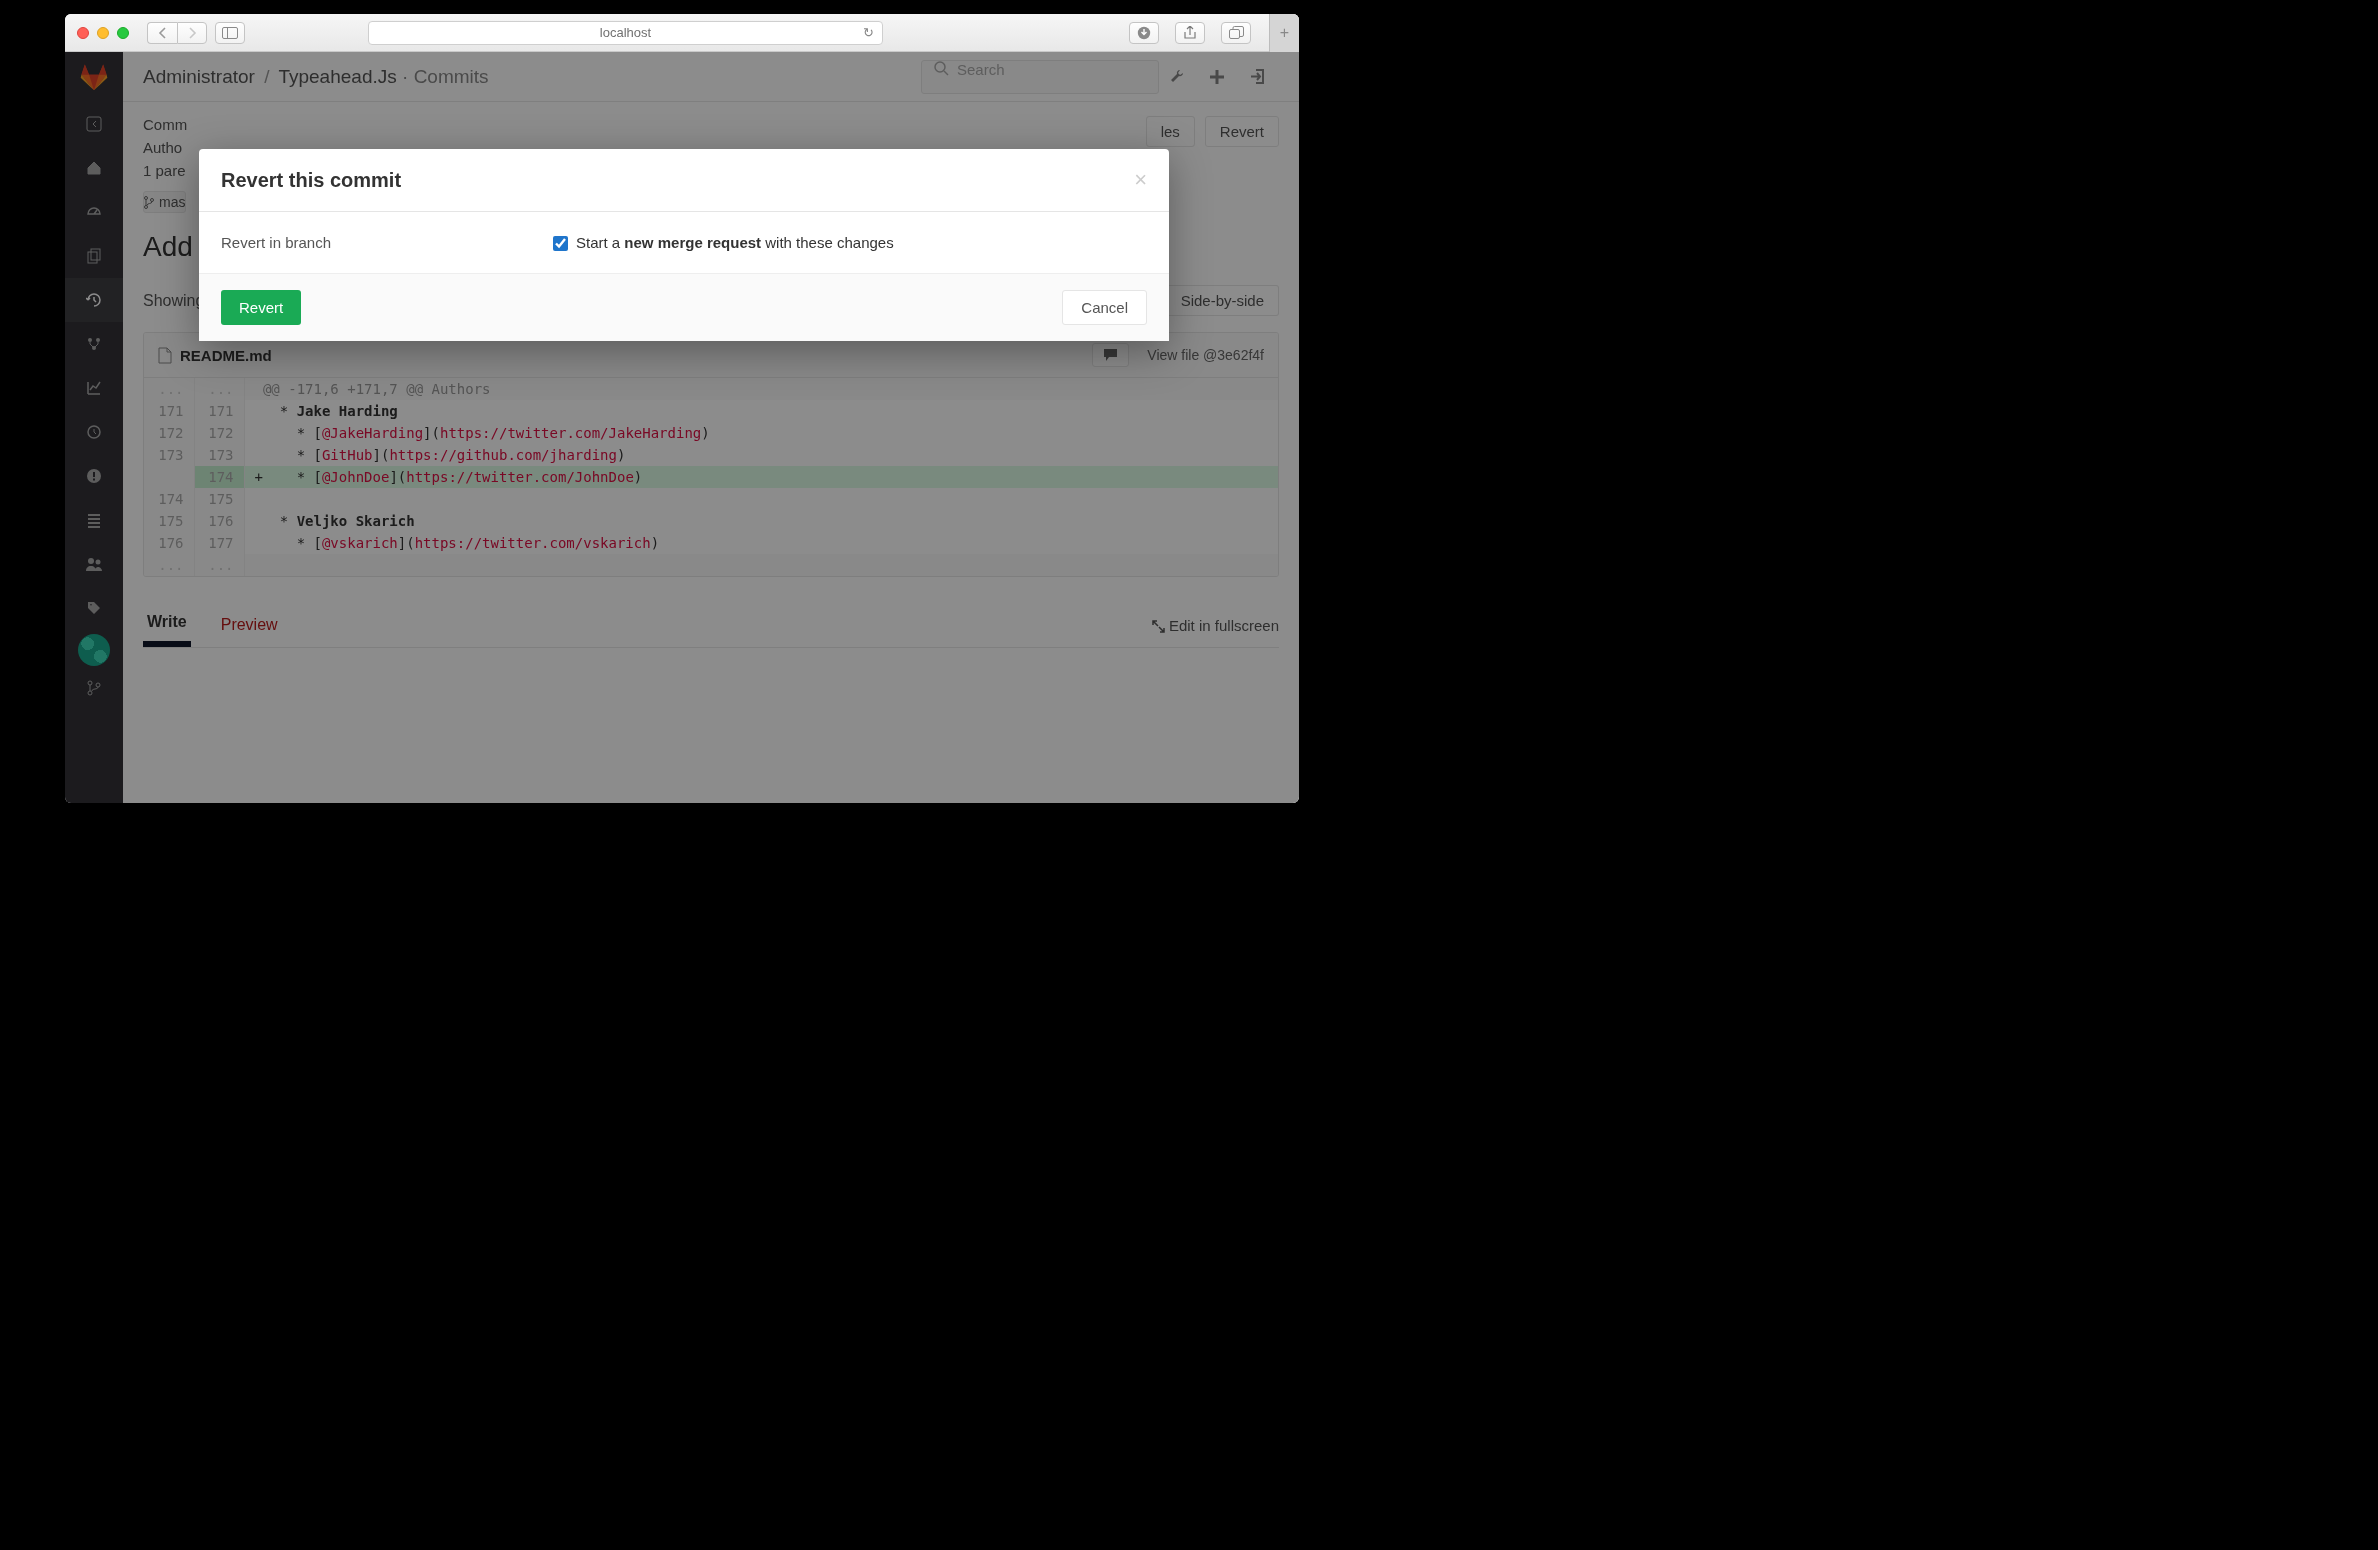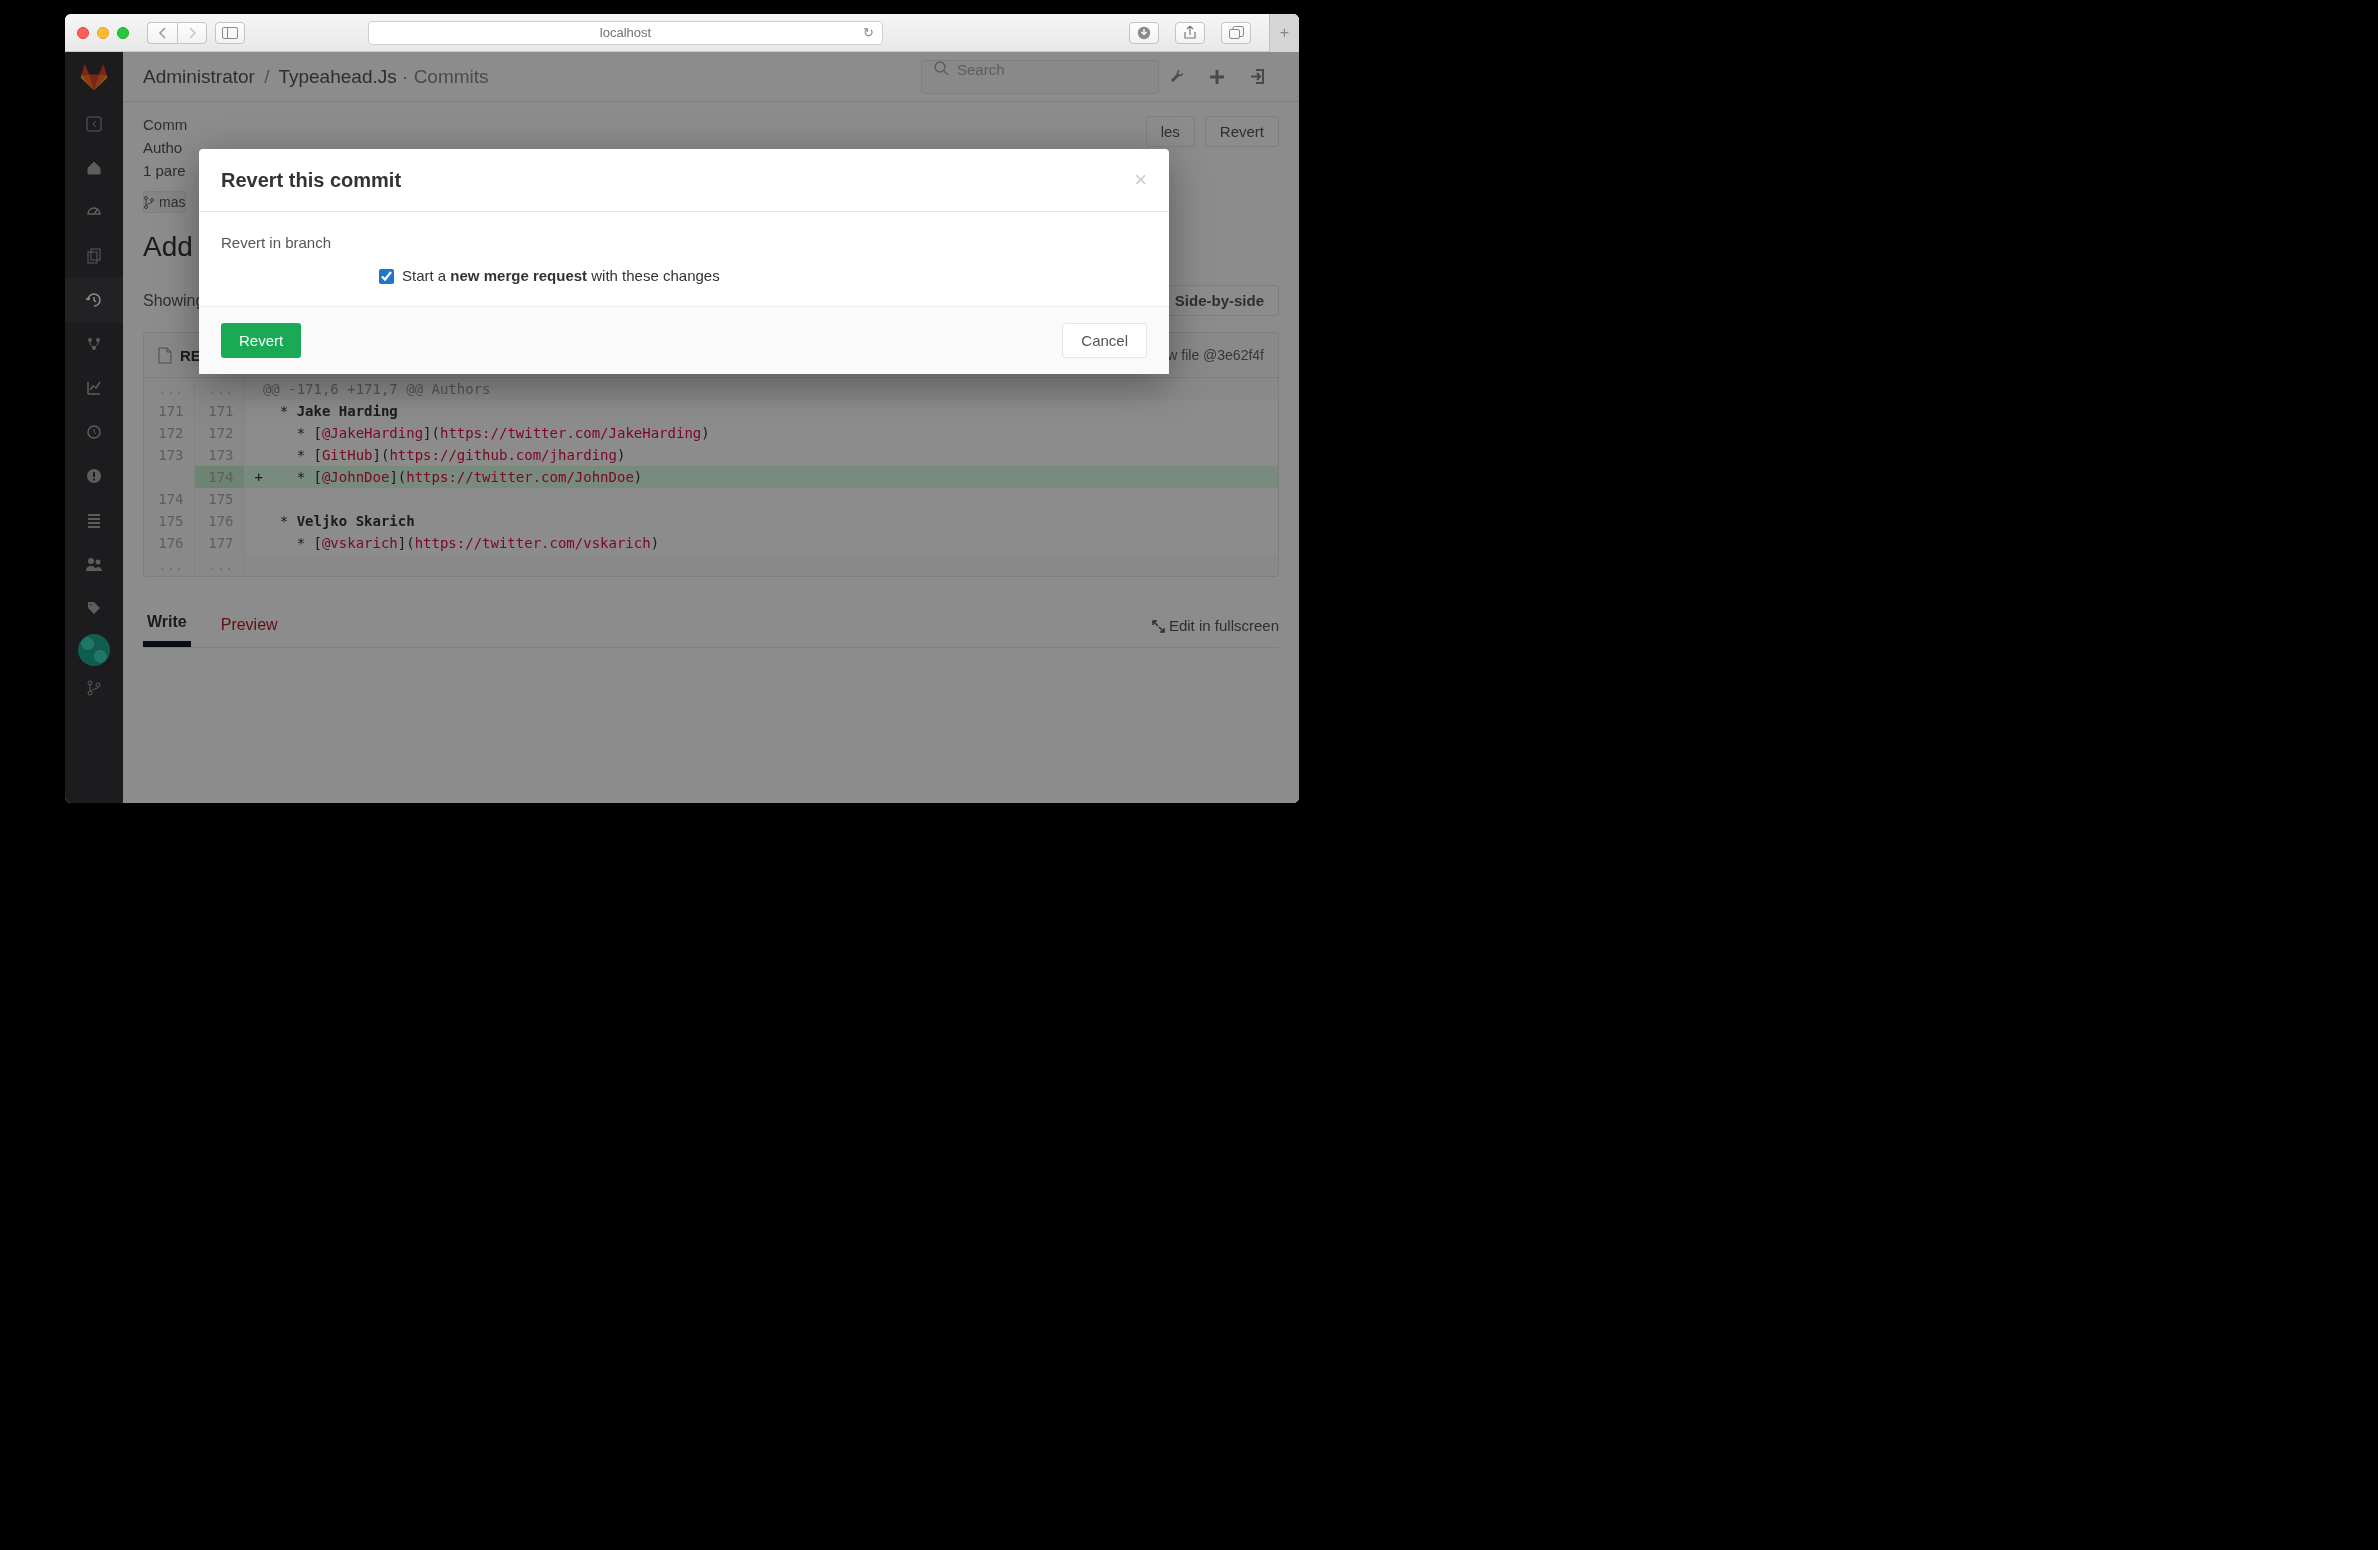--- a/index.html
+++ b/index.html
@@ -37,21 +37,21 @@
 .action-btns { display: flex; gap: 10px; }
 .btn-outline { padding: 6px 14px; border: 1px solid #e5e5e5; background: #fff; border-radius: 3px; font-size: 15px; color: #555; cursor: pointer; }
 .row-meta { font-size: 15px; color: #555; margin-bottom: 6px; }
 .branch-tag { display: inline-flex; align-items: center; gap: 5px; background: #f5f5f5; border: 1px solid #e5e5e5; border-radius: 3px; padding: 2px 0; font-size: 14px; margin-top: 6px; }
 h1.commit-title { font-size: 28px; font-weight: 500; color: #333; margin: 18px 0 22px; }
 .diff-summary { font-size: 16px; color: #555; margin-bottom: 16px; display: flex; align-items: center; justify-content: space-between; }
 .diff-summary b { font-weight: 600; }
 .additions { color: #1aaa55; font-weight: 600; }
 .deletions { color: #db3b21; font-weight: 600; }
 .view-toggle { display: flex; }
-.view-toggle .btn-outline { border-radius: 0; font-weight: bold; }
+.view-toggle .btn-outline { border-radius: 0; }
 .view-toggle .btn-outline:first-child { border-radius: 3px 0 0 3px; background: #f0f0f0; }
 .view-toggle .btn-outline:last-child { border-radius: 0 3px 3px 0; border-left: none; }
 .file-panel { border: 1px solid #e5e5e5; border-radius: 3px; overflow: hidden; }
 .file-header { background: #fafafa; border-bottom: 1px solid #e5e5e5; padding: 10px 14px; display: flex; align-items: center; font-size: 15px; }
 .file-header .fname { font-weight: 600; color: #333; margin-left: 8px; }
 .file-header .right { margin-left: auto; display: flex; align-items: center; gap: 18px; color: #666; font-size: 14px; }
 .file-header .iconbtn { border: 1px solid #e5e5e5; padding: 4px 10px; border-radius: 3px; background: #fff; }
 .diff-table { width: 100%; border-collapse: collapse; font-family: Menlo, Consolas, monospace; font-size: 14px; line-height: 22px; }
 .diff-table td { padding: 0; }
 .ln { width: 50px; text-align: right; padding-right: 10px !important; color: #aaa; background: #fafafa; border-right: 1px solid #eee; user-select: none; }
@@ -64,21 +64,21 @@
 .md-strong { font-weight: 700; }
 .comment-tabs { margin-top: 26px; display: flex; align-items: center; border-bottom: 1px solid #e7e7e7; font-size: 16px; }
 .comment-tab { padding: 10px 4px; margin-right: 26px; color: #b91c1c; cursor: pointer; }
 .comment-tab.active { color: #333; border-bottom: 6px solid #0f172a; font-weight: 700; }
 .edit-fs { margin-left: auto; color: #555; font-size: 15px; }
 .overlay { position: absolute; inset: 0; background: rgba(0,0,0,0.45); }
 .modal { position: absolute; left: 134px; top: 97px; width: 970px; background: #fff; border-radius: 4px; box-shadow: 0 10px 40px rgba(0,0,0,0.35); }
 .modal-header { padding: 18px 22px; border-bottom: 1px solid #e5e5e5; display: flex; align-items: center; }
 .modal-header h3 { font-size: 20px; font-weight: 600; color: #333; }
 .modal-close { margin-left: auto; color: #ccc; font-size: 22px; cursor: pointer; }
-.modal-body { padding: 22px; display: flex; flex-direction: column; gap: 16px; }
+.modal-body { padding: 22px; display: flex; flex-direction: row; gap: 16px; }
 .form-row { display: flex; align-items: center; }
 .form-label { width: 158px; color: #555; font-size: 15px; }
 .select { flex: 1; border: 1px solid #e5e5e5; border-radius: 3px; height: 38px; display: flex; align-items: center; padding: 0 14px; font-size: 15px; color: #555; position: relative; }
 .select::after { content: '▾'; position: absolute; right: 12px; color: #aaa; font-size: 11px; }
 .checkbox-row { margin-left: 158px; display: flex; align-items: flex-end; gap: 8px; font-size: 15px; color: #333; }
 .checkbox-row input { width: 15px; height: 15px; accent-color: #1f75cb; }
 .modal-footer { padding: 16px 22px; background: #fafafa; border-top: 1px solid #eee; display: flex; align-items: center; }
 .btn-primary { background: #1aaa55; color: #fff; border: none; border-radius: 3px; padding: 9px 18px; font-size: 15px; cursor: pointer; }
 .btn-cancel { margin-left: auto; background: #fff; border: 1px solid #e5e5e5; border-radius: 3px; padding: 8px 18px; font-size: 15px; color: #555; cursor: pointer; }
 .newtab { width: 30px; background: #d5d5d5; border-left: 1px solid #bcbcbc; display: flex; align-items: center; justify-content: center; color: #888; margin-left: 10px; align-self: stretch; margin-top: -8px; margin-bottom: -8px; margin-right: -12px; }

